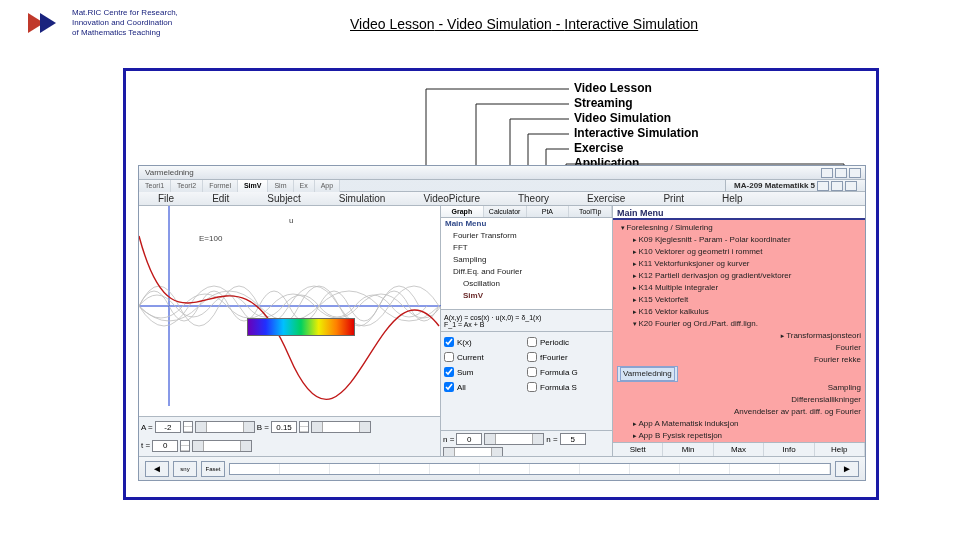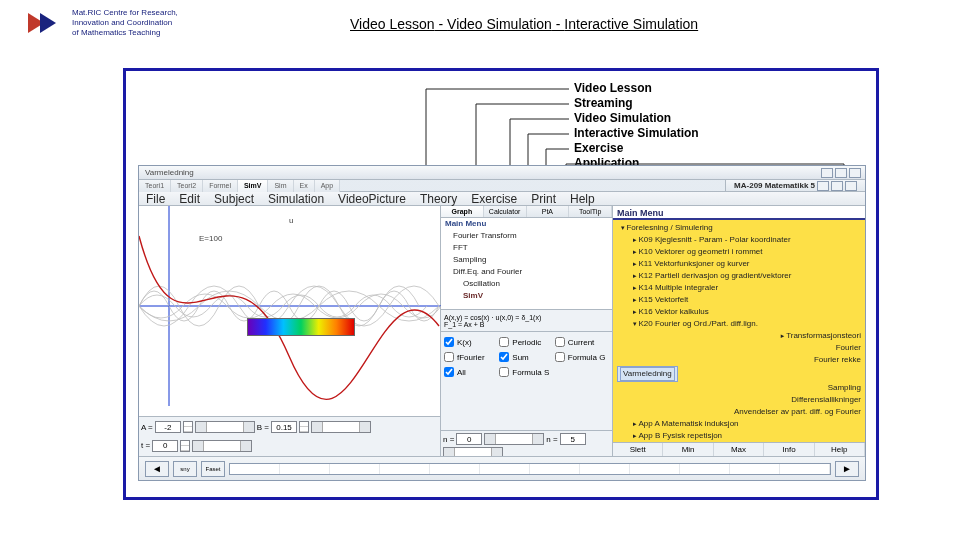--- a/index.html
+++ b/index.html
@@ -31,21 +31,21 @@
   .wbtns { margin-left:auto; margin-right:4px; display:flex; gap:2px; }
   .wb { width:12px; height:10px; border:1px solid #8a9ab0; background:#eef2f6; }
 
   .second-tabs { height:12px; display:flex; border-bottom:1px solid #aeb8c2; }
   .stab { flex:0 0 auto; padding:0 6px; height:12px; line-height:12px; border-right:1px solid #cfd6dd; background:linear-gradient(#f2f5f8,#e2e8ee); color:#5a5a5a; font-size:7px; }
   .stab.on { background:linear-gradient(#fff,#eef2f6); color:#000; font-weight:bold; }
   .second-tabs .right { margin-left:auto; background:linear-gradient(#f2f5f8,#e2e8ee); padding:0 8px; border-left:1px solid #aeb8c2; font-weight:bold; font-size:8px; color:#2a2a2a; display:flex; align-items:center;}
   .wb2 { width:12px; height:10px; border:1px solid #8a9ab0; background:#eef2f6; margin-left:2px;}
 
   .menubar { height:14px; display:flex; align-items:center; background:linear-gradient(#f4f6f9,#e5eaef); border-bottom:1px solid #aeb8c2; }
-  .mitem { padding:0 7px; font-size:12px; color:#2a2a2a; }
+  .mitem { padding:0 19px; font-size:10px; color:#2a2a2a; }
 
   .cols { display:flex; height: calc(100% - 14px - 12px - 14px - 24px); }
   .col-l { width: 302px; border-right:1px solid #aeb8c2; display:flex; flex-direction:column; background:#fff; }
   .col-m { width: 172px; border-right:1px solid #aeb8c2; display:flex; flex-direction:column; }
   .col-r { flex:1; display:flex; flex-direction:column; background:#fff; }
 
   
   .graph { flex:1; position:relative; background:#fff; }
   .graph svg { position:absolute; top:0; left:0; }
   .spectrum { position:absolute; left:108px; top:112px; width:108px; height:18px; background: linear-gradient(90deg,#6a00b8,#2030ff,#00c0ff,#00d060,#eeee00,#ff8000,#e00000); border:1px solid #666; }
@@ -66,28 +66,28 @@
   .panel-tabs { height:12px; display:flex; border-bottom:1px solid #aeb8c2; }
   .ptab { flex:1; font-size:7px; text-align:center; line-height:12px; border-right:1px solid #cfd6dd; background:linear-gradient(#f2f5f8,#e2e8ee);}
   .ptab.on{ background:linear-gradient(#fff,#eef2f6); font-weight:bold;}
   .panel-title { height:14px; line-height:14px; padding-left:4px; font-size:8px; color:#252a63; font-weight:bold; background:#fff; border-bottom:2px solid #303690;}
   .tree { flex:0 0 auto; background:#fff; font-size:8px; line-height:12px; height:92px; overflow:hidden; border-bottom:1px solid #aeb8c2; }
   .tree .tlabel{ color:#314a8a; font-weight:bold; padding-left:4px;}
   .tree .branch{ padding-left:12px; color:#1a1a1a;}
   .tree .leaf{ padding-left:22px; color:#1a1a1a;}
   .tree .sel{ color:#6a2a2a; font-weight:bold;}
   .m-formula { height:22px; border-bottom:1px solid #aeb8c2; background:#eef2f6; font-size:7px; display:flex; flex-direction:column; justify-content:center; padding:0 3px;}
-  .chkgrid { flex:1; background:#eef2f6; display:grid; grid-template-columns:1fr 1fr 1fr; grid-auto-rows:14px; padding:3px; gap:1px; font-size:8px;}
+  .chkgrid { flex:1; background:#eef2f6; display:grid; grid-template-columns:1fr 1fr; grid-auto-rows:14px; padding:3px; gap:1px; font-size:8px;}
   .chk{ display:flex; align-items:center; gap:3px;}
   .chk input{ width:10px; height:10px;}
   .m-bottom{ height:26px; border-top:1px solid #aeb8c2; background:#eef2f6; display:flex; flex-wrap:wrap; align-items:center; padding:2px; gap:2px;}
 
   
   .r-title { height:14px; line-height:14px; font-size:9px; font-weight:bold; color:#252a63; padding-left:4px; background:#fff; border-bottom:2px solid #303690;}
-  .r-tree { flex:1; overflow:hidden; background:#fde047; font-size:8px; line-height:12px; padding:2px 4px;}
+  .r-tree { flex:1; overflow:hidden; background:#fca5a5; font-size:8px; line-height:12px; padding:2px 4px;}
   .r-tree .n0{ padding-left:4px; color:#222;}
   .r-tree .n1{ padding-left:16px; color:#222;}
   .r-tree .n2{ padding-left:28px; color:#222;text-align:right;}
   .r-tree .sel{ background:#d6e4f5; border:1px solid #8aa3d0; padding:0 2px; display:inline-block;}
   .r-tree .exp::before{ content:'▾ '; font-size:7px;}
   .r-tree .col::before{ content:'▸ '; font-size:7px;}
   .r-bottom { height:14px; border-top:1px solid #aeb8c2; display:flex; background:#eef2f6;}
   .r-bottom div{ flex:1; font-size:8px; text-align:center; line-height:14px; border-right:1px solid #cfd6dd;}
 
   

